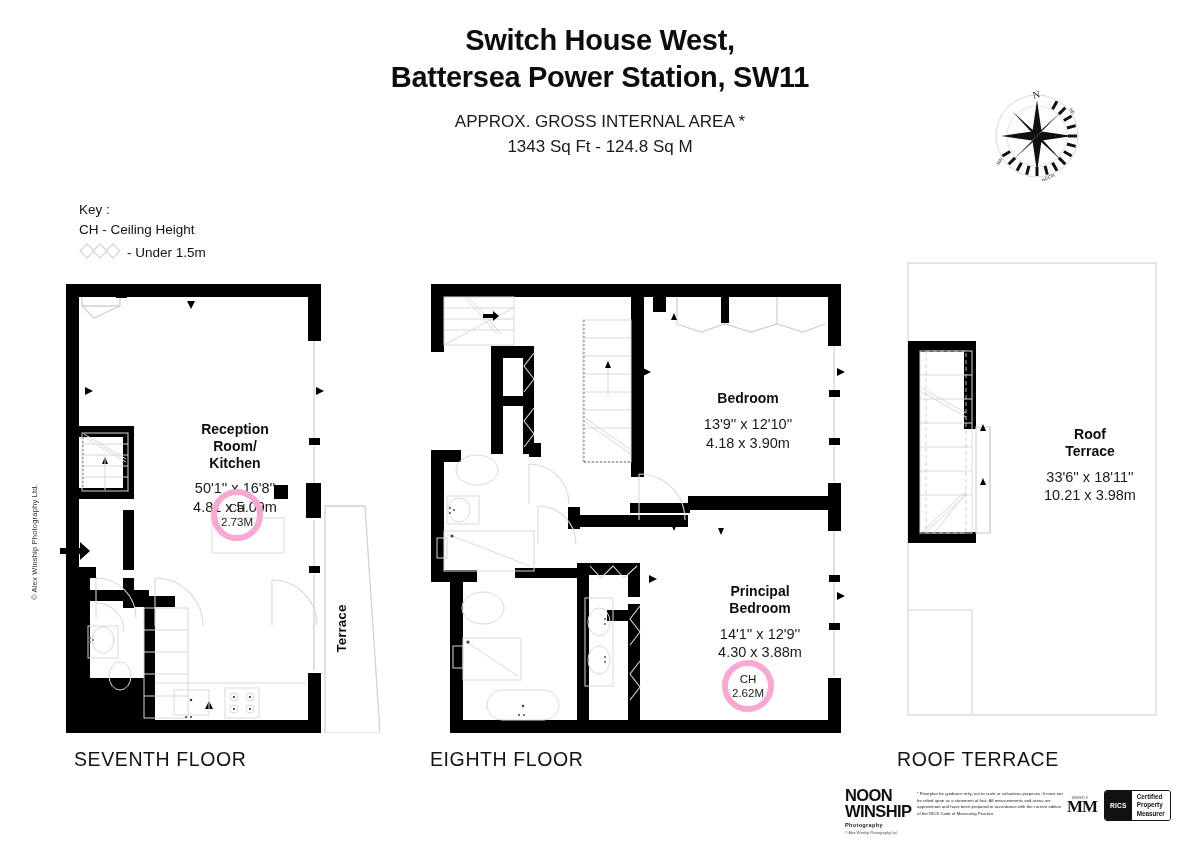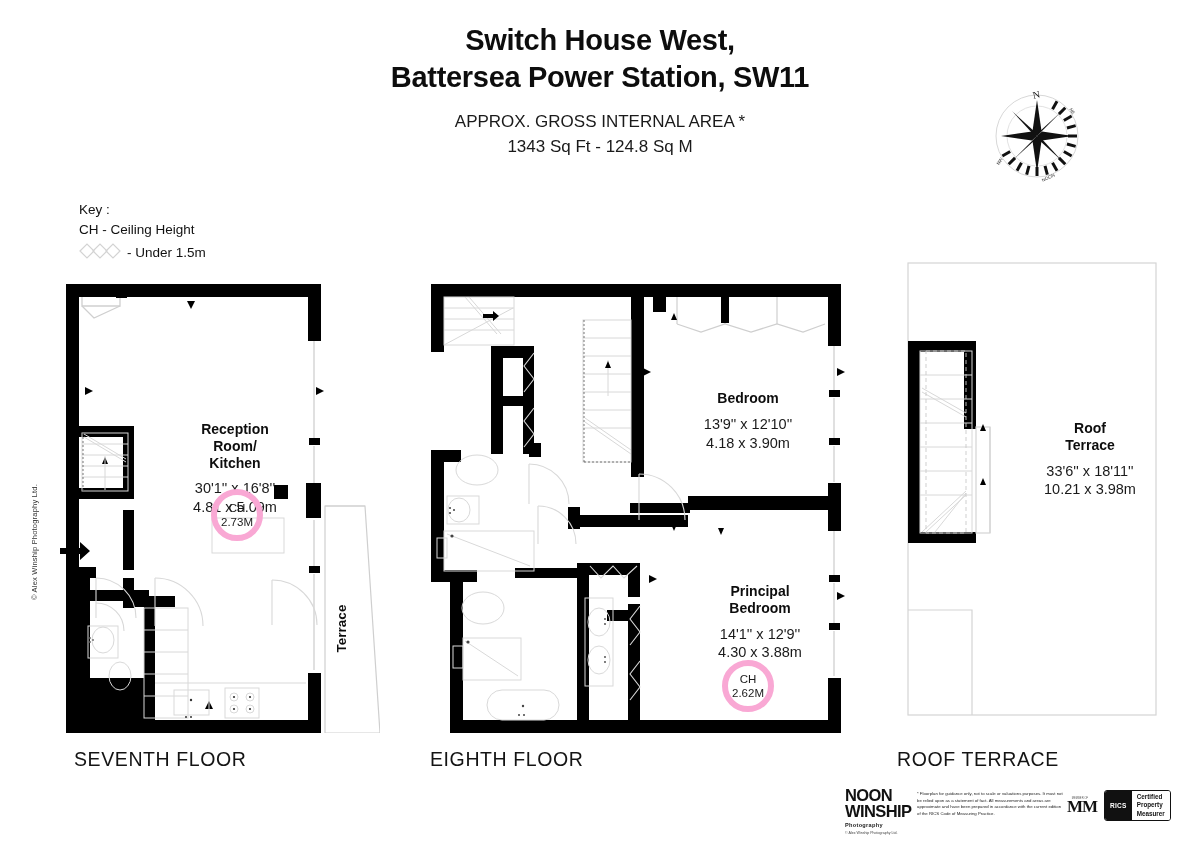--- a/index.html
+++ b/index.html
@@ -334,21 +334,21 @@
         <circle cx="190" cy="431" r="1.1"></circle>
       <circle cx="126" cy="439" r="1"></circle>
         <circle cx="131" cy="439" r="1"></circle>
     </g>
   </svg>
 
   <div class="room-text" style="left:110px; top:96px; width:130px;margin-top:47px;">
     <div class="room-name">Reception</div>
     <div class="room-name">Room/</div>
     <div class="room-name">Kitchen</div>
-    <div class="room-dims">30'1'' x 16'8''</div>
+    <div class="room-dims">50'1'' x 16'8''</div>
     <div class="room-dims" style="margin-top:0">4.81 x 5.09m</div>
   </div>
 
   <div class="ch-badge" style="left:151px; top:211px;">
     <span>CH</span>
     <span>2.73M</span>
   </div>
 
   <div class="vert-label" style="left:258px; top:343px;">Terrace</div>
 </div>
@@ -571,21 +571,21 @@
       <rect x="86" y="172" width="14" height="106"></rect>
       <path d="M100 172 L100 278"></path>
     </g>
 
     <g fill="#000">
       <path d="M93 178 l0 -10 l-3 0 l3 -7 l3 7 l-3 0 z" transform="translate(0,8)"></path>
       <path d="M93 236 l0 -10 l-3 0 l3 -7 l3 7 l-3 0 z" transform="translate(0,4)"></path>
     </g>
   </svg>
 
-  <div class="room-text" style="left:130px; top:165px; width:140px;">
+  <div class="room-text" style="left:130px; top:171px; width:140px;">
     <div class="room-name">Roof</div>
     <div class="room-name">Terrace</div>
     <div class="room-dims">33'6'' x 18'11''</div>
     <div class="room-dims" style="margin-top:0">10.21 x 3.98m</div>
   </div>
 </div>
 <div class="floor-label" id="label-roof">ROOF TERRACE</div>
 
 <div id="footer">
   <div id="logo-alex">

